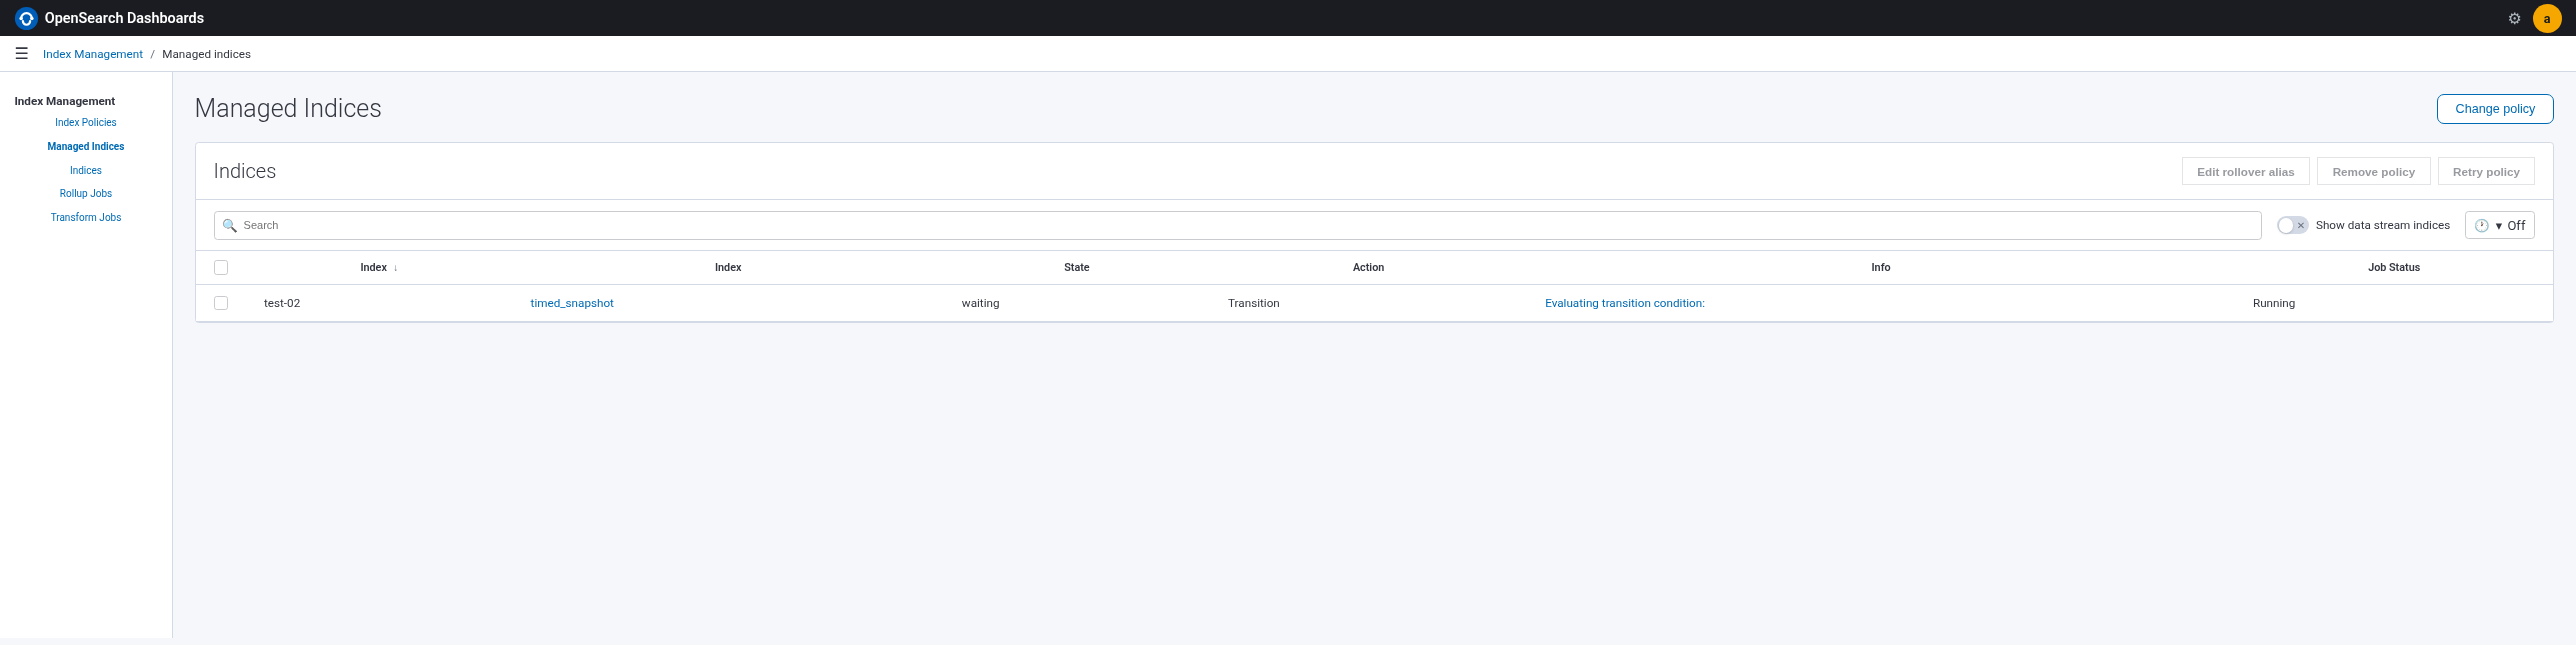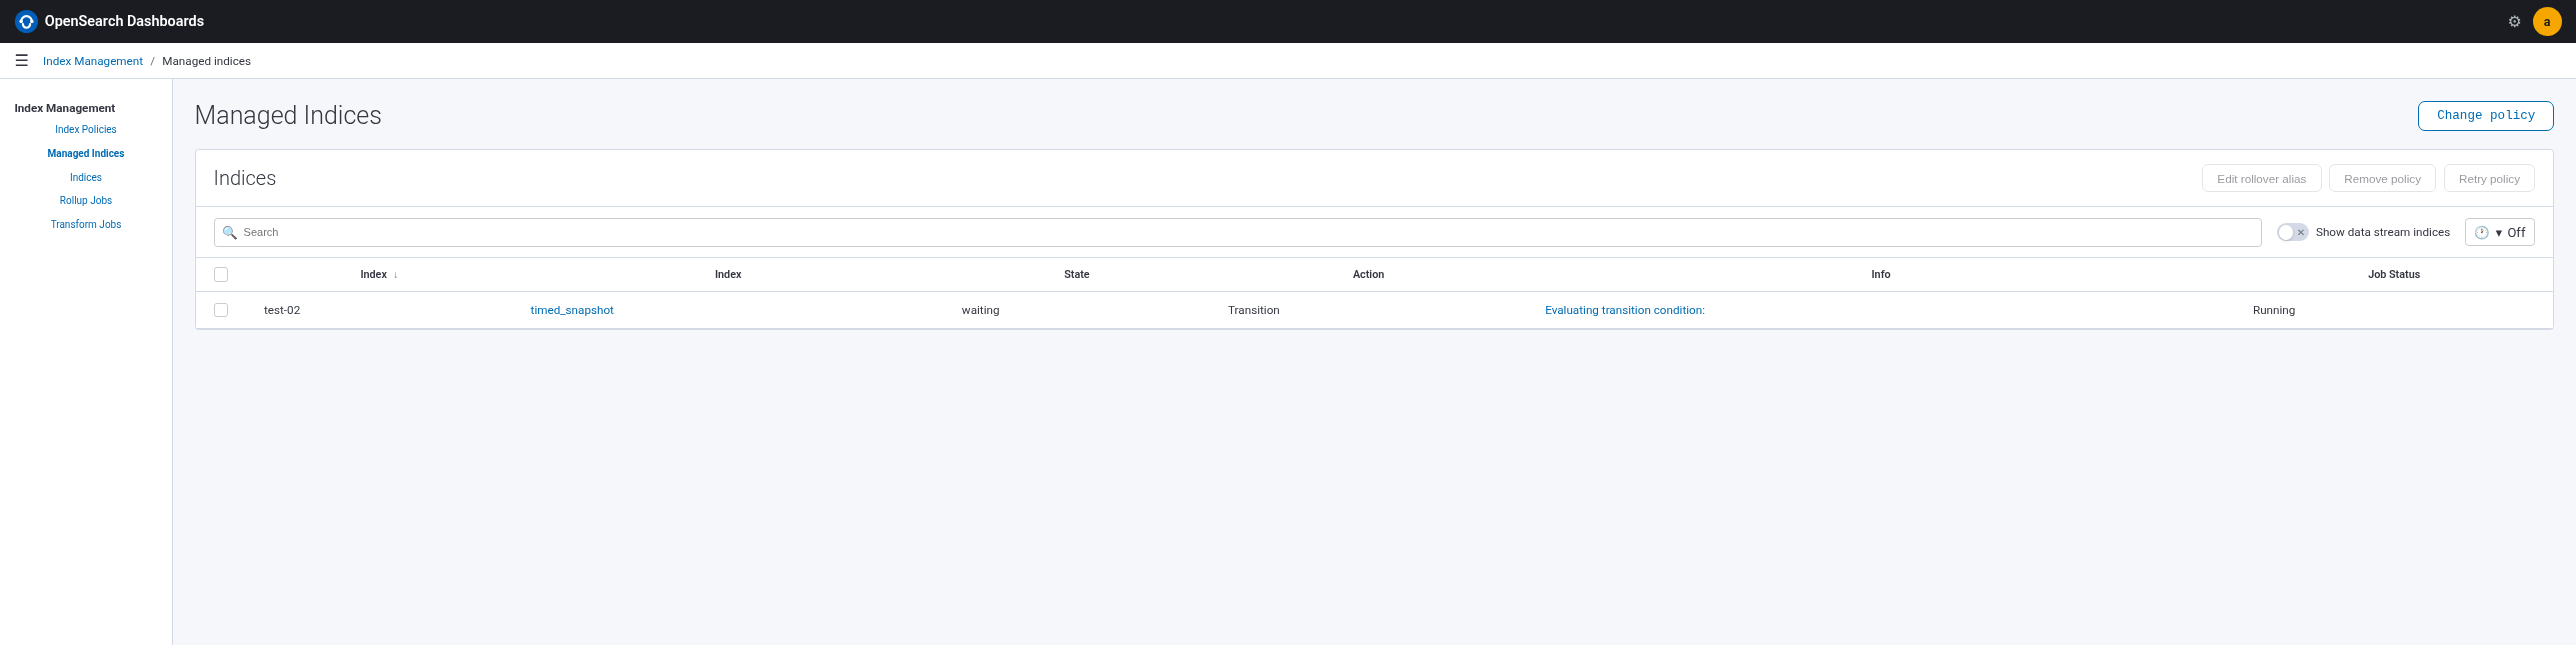--- a/index.html
+++ b/index.html
@@ -5,21 +5,21 @@
     * { box-sizing: border-box; margin: 0; padding: 0; }
     body { font-family: -apple-system, BlinkMacSystemFont, 'Segoe UI', Roboto, sans-serif; background: #f5f7fa; color: #343741; font-size: 12.6px; }
 
     
     .top-nav {
       background: #1a1c21;
       display: flex;
       align-items: center;
       justify-content: space-between;
       padding: 0 14.4px;
-      height: 43px;
+      height: 36px;
     }
     .top-nav-left { display: flex; align-items: center; gap: 10.8px; }
     .logo-text { color: white; font-size: 14.4px; font-weight: 600; }
     .top-nav-right { display: flex; align-items: center; gap: 10.8px; }
     .nav-icon { color: #adb5bd; font-size: 16px; cursor: pointer; }
     .avatar {
       width: 29px; height: 29px; border-radius: 50%;
       background: #f5a700; color: #1a1c21;
       display: flex; align-items: center; justify-content: center;
       font-weight: 700; font-size: 12.6px; cursor: pointer;
@@ -86,21 +86,20 @@
     .page-title { font-size: 25px; font-weight: 300; color: #343741; }
     .btn-change-policy {
       border: 0.9px solid #006bb4;
       color: #006bb4;
       background: white;
       padding: 7.2px 18px;
       border-radius: 7px;
       font-size: 12.6px;
       cursor: pointer;
       font-weight: 500;
-      font-family: Liberation Mono, monospace;
     }
 
     
     .card {
       background: white;
       border: 0.9px solid #d3dae6;
       border-radius: 3.6px;
     }
     .card-header {
       display: flex;
@@ -110,23 +109,24 @@
       border-bottom: 0.9px solid #d3dae6;
     }
     .card-title { font-size: 20px; font-weight: 300; color: #343741; }
     .card-actions { display: flex; gap: 7.2px; }
 
     .btn-secondary {
       border: 0.9px solid #c9cbce;
       color: #343741;
       background: white;
       padding: 6.3px 14.4px;
-      border-radius: 6px;
+      border-radius: 0;
       font-size: 11.7px;
       cursor: pointer;
+      font-weight: bold;
     }
     .btn-secondary.disabled { opacity: 0.5; cursor: not-allowed; }
 
     
     .search-area {
       display: flex;
       align-items: center;
       padding: 10.8px 18px;
       border-bottom: 0.9px solid #d3dae6;
       gap: 14.4px;

